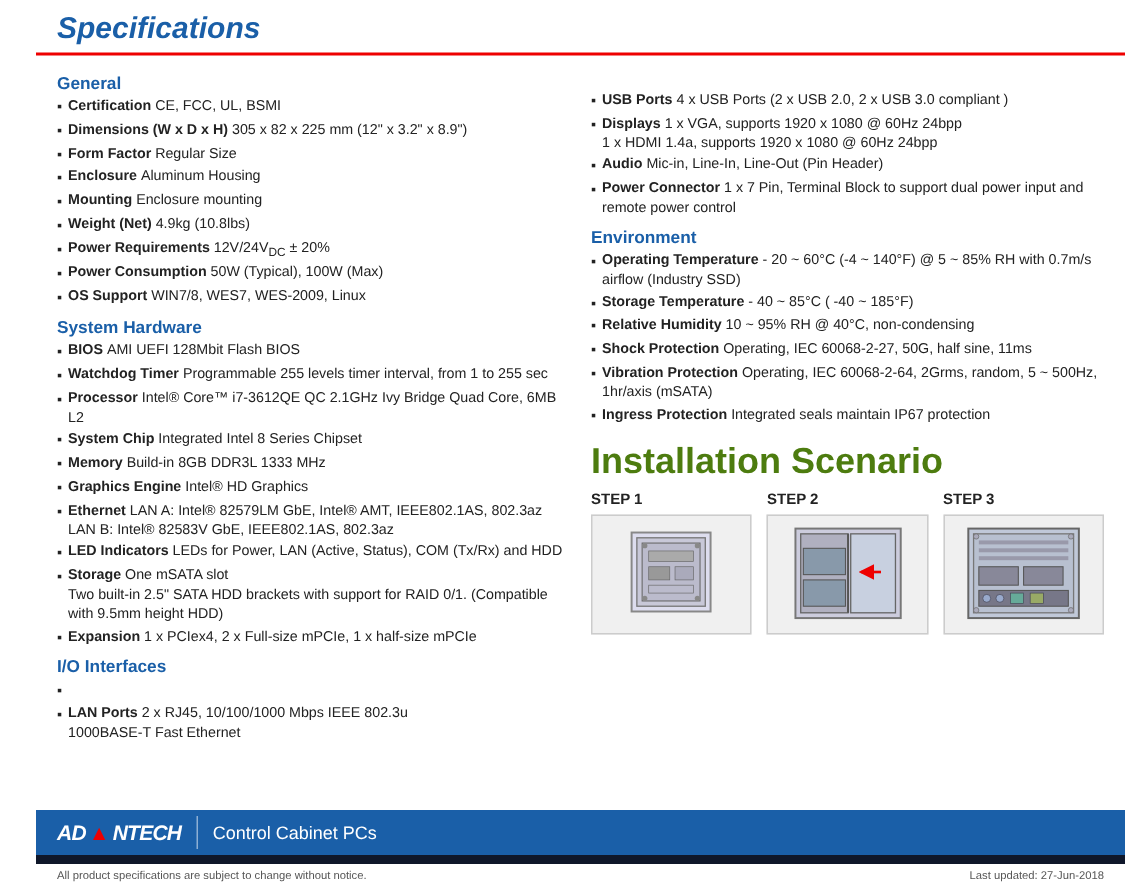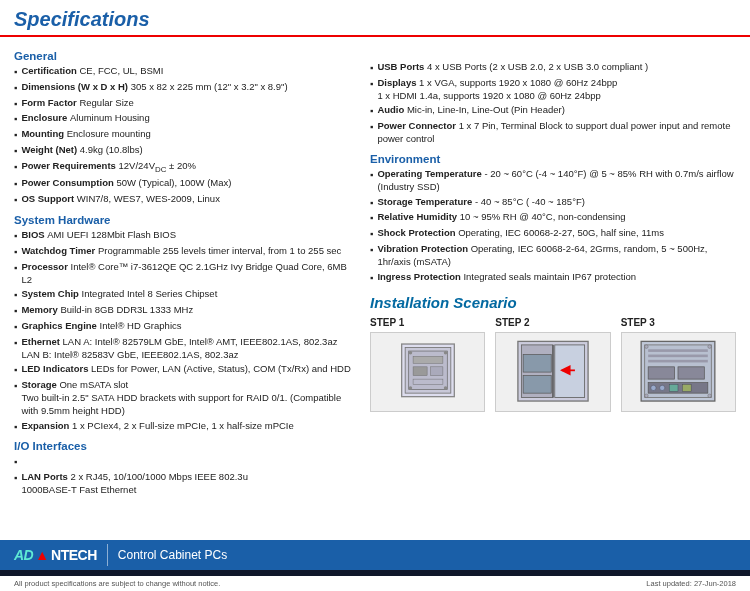--- a/index.html
+++ b/index.html
@@ -10,20 +10,21 @@
       background: #fff;
       width: 750px;
       min-height: 591px;
     }
 
     .page-wrapper {
       width: 750px;
       min-height: 591px;
       display: flex;
       flex-direction: column;
+      padding-left: 24px;
     }
 
     
     .header {
       padding: 8px 14px 4px 14px;
       border-bottom: 2px solid #e00;
     }
     .header h1 {
       font-size: 20px;
       font-weight: 900;
@@ -83,24 +84,23 @@
       flex-shrink: 0;
     }
 
     .spec-val {
       font-weight: 400;
       color: #222;
     }
 
     
     .install-title {
-      font-size: 15px;
+      font-size: 24px;
       font-weight: 900;
-      font-style: italic;
-      color: #0369a1;
+      color: #4d7c0f;
       margin-top: 10px;
       margin-bottom: 6px;
     }
 
     .steps-row {
       display: flex;
       gap: 10px;
       align-items: center;
     }
 
@@ -424,23 +424,23 @@
 
         </div>
       </div>
 
     </div>
 
   </div>
 
   <div class="footer">
     <div class="footer-logo">
-      <span style="color:#5eead4; font-size:14px; font-weight:900; font-style:italic; letter-spacing:-0.5px;">AD</span>
+      <span style="color:#ffffff; font-size:14px; font-weight:900; font-style:italic; letter-spacing:-0.5px;">AD</span>
         <span style="color:#e00; font-size:14px; font-weight:900;">▲</span>
-        <span style="color:white; font-size:14px; font-weight:900; letter-spacing:-0.5px;">NTECH</span>
+        <span style="color:white; font-size:14px; font-weight:900; font-style:italic; letter-spacing:-0.5px;">NTECH</span>
     </div>
     <div class="footer-divider"></div>
     <div class="footer-tagline">Control Cabinet PCs</div>
   </div>
 
   <div class="footer-notice">
     <span>All product specifications are subject to change without notice.</span>
     <span>Last updated: 27-Jun-2018</span>
   </div>
 

